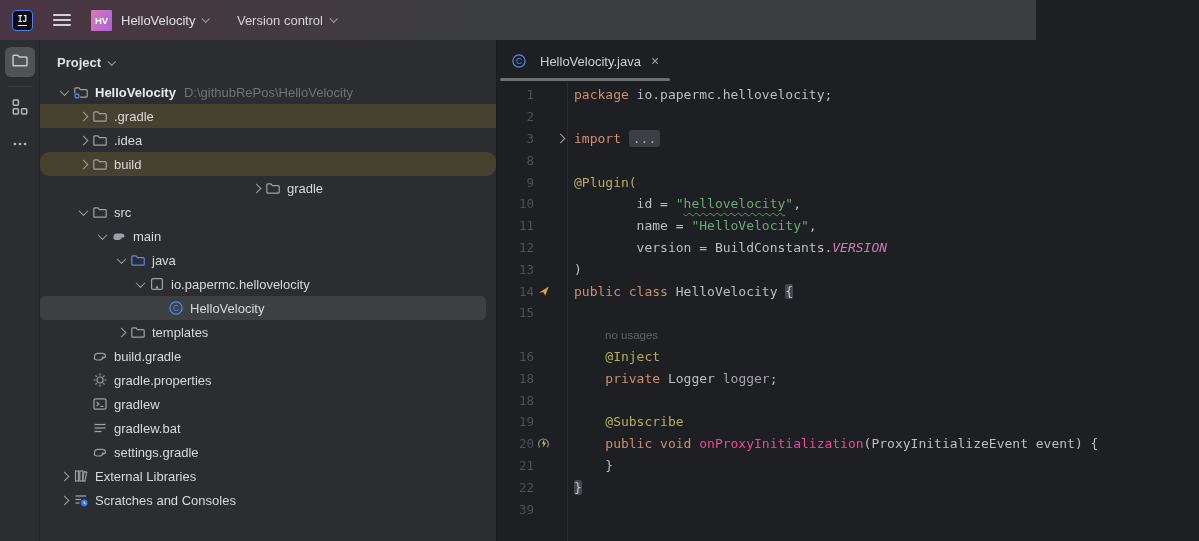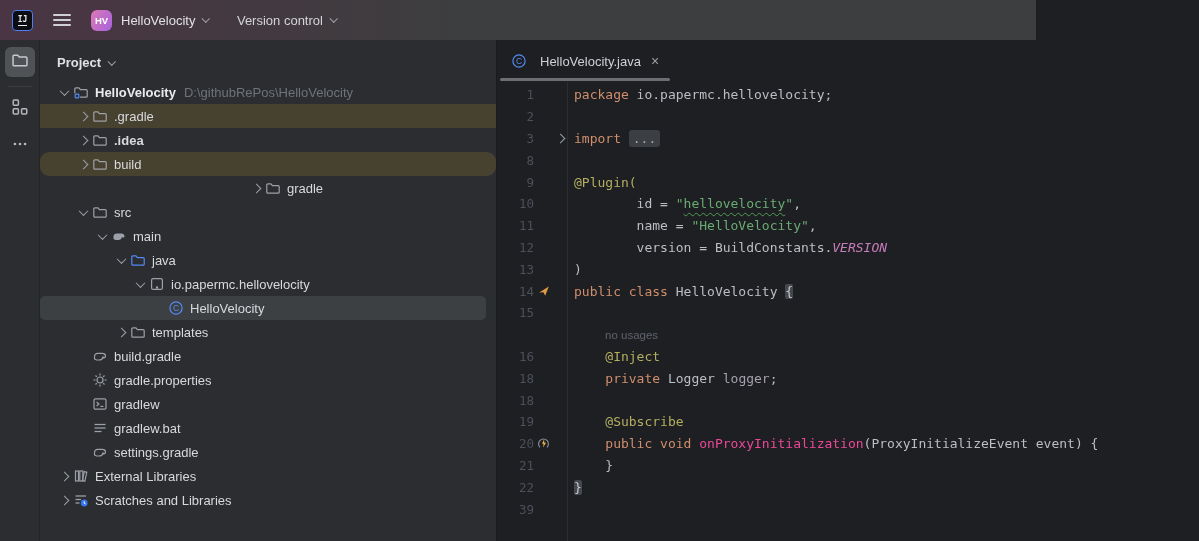--- a/index.html
+++ b/index.html
@@ -10,21 +10,21 @@
   
   #header { position:absolute; top:0; left:0; width:100%; height:40px;
             background:linear-gradient(90deg,#4a3544 0%,#453840 18%,#3d3e40 45%,#3d3e40 100%);
             display:flex; align-items:center; padding-left:12px; }
   .ij-logo { width:21px; height:21px; border-radius:4px; background:#0b0d12;
              border:1.5px solid #4f7df2; color:#e8e9ec; font:bold 8px "DejaVu Sans Mono",monospace;
              display:flex; align-items:center; justify-content:center; }
   .ij-logo b { border-bottom:1.5px solid #e8e9ec; padding-bottom:1px; font-weight:bold; }
   .burger { margin-left:20px; width:18px; display:flex; flex-direction:column; gap:3.5px; cursor:pointer; }
   .burger i { display:block; height:1.8px; background:#ced0d6; border-radius:1px; }
-  .hv-badge { margin-left:20px; width:21px; height:21px; border-radius:6px;
+  .hv-badge { margin-left:20px; width:21px; height:21px; border-radius:1px;
               background:linear-gradient(120deg,#da78b4,#a863dd);
               color:#fff; font:bold 9.5px "Liberation Sans",sans-serif;
               display:flex; align-items:center; justify-content:center;text-align:center; }
   .hdr-item { display:flex; align-items:center; gap:8px; margin-left:9px; color:#dfe1e5;
               font-size:13px; cursor:pointer; }
   .hdr-item.vcs { margin-left:28px; color:#d2d4d9; }
   .chev { width:7px; height:7px; border-right:1.6px solid #9da0a8; border-bottom:1.6px solid #9da0a8;
           display:inline-block; }
   .chev.down { transform:rotate(45deg) translate(-1px,-1px); }
   .chev.right { transform:rotate(-45deg); }
@@ -160,21 +160,21 @@
           <span class="tchev">
             <span class="chev right"></span>
           </span>
           <span class="ticon">
             <svg width="16" height="16" viewBox="0 0 16 16">
               <path d="M1.8 5.2v7a1 1 0 0 0 1 1h10.4a1 1 0 0 0 1-1V6.6a1 1 0 0 0-1-1H7.4L5.9 3.9H2.8a1 1 0 0 0-1 1z" fill="none" stroke="#9da0a8" stroke-width="1.2"></path>
             </svg>
           </span>
           <span class="tlabel">.gradle</span>
         </div>
-        <div class="trow" style="padding-left: 35px; font-weight: bold;">
+        <div class="trow" style="padding-left: 35px;">
           <span class="tchev">
             <span class="chev right"></span>
           </span>
           <span class="ticon">
             <svg width="16" height="16" viewBox="0 0 16 16">
               <path d="M1.8 5.2v7a1 1 0 0 0 1 1h10.4a1 1 0 0 0 1-1V6.6a1 1 0 0 0-1-1H7.4L5.9 3.9H2.8a1 1 0 0 0-1 1z" fill="none" stroke="#9da0a8" stroke-width="1.2"></path>
             </svg>
           </span>
           <span class="tlabel">.idea</span>
         </div>
@@ -350,21 +350,21 @@
             <svg width="16" height="16" viewBox="0 0 16 16">
               <g stroke="#9da0a8" stroke-width="1.3">
                 <line x1="2.5" y1="4" x2="13" y2="4"></line>
                 <line x1="2.5" y1="7.5" x2="8" y2="7.5"></line>
                 <line x1="2.5" y1="11" x2="6.5" y2="11"></line>
               </g>
               <circle cx="11.2" cy="11" r="3.4" fill="#3574f0"></circle>
               <path d="M11.2 9.3v1.9l1.4.8" fill="none" stroke="#fff" stroke-width="1"></path>
             </svg>
           </span>
-          <span class="tlabel">Scratches and Libraries</span>
+          <span class="tlabel">Scratches and Consoles</span>
         </div>
       </div>
   </div>
 
   <div id="editor">
     <div id="tabbar">
       <div class="tab">
         <span class="ticon" id="tab-icon">
             <svg width="16" height="16" viewBox="0 0 16 16">
               <circle cx="8" cy="8" r="6.1" fill="none" stroke="#548af7" stroke-width="1.2"></circle>

